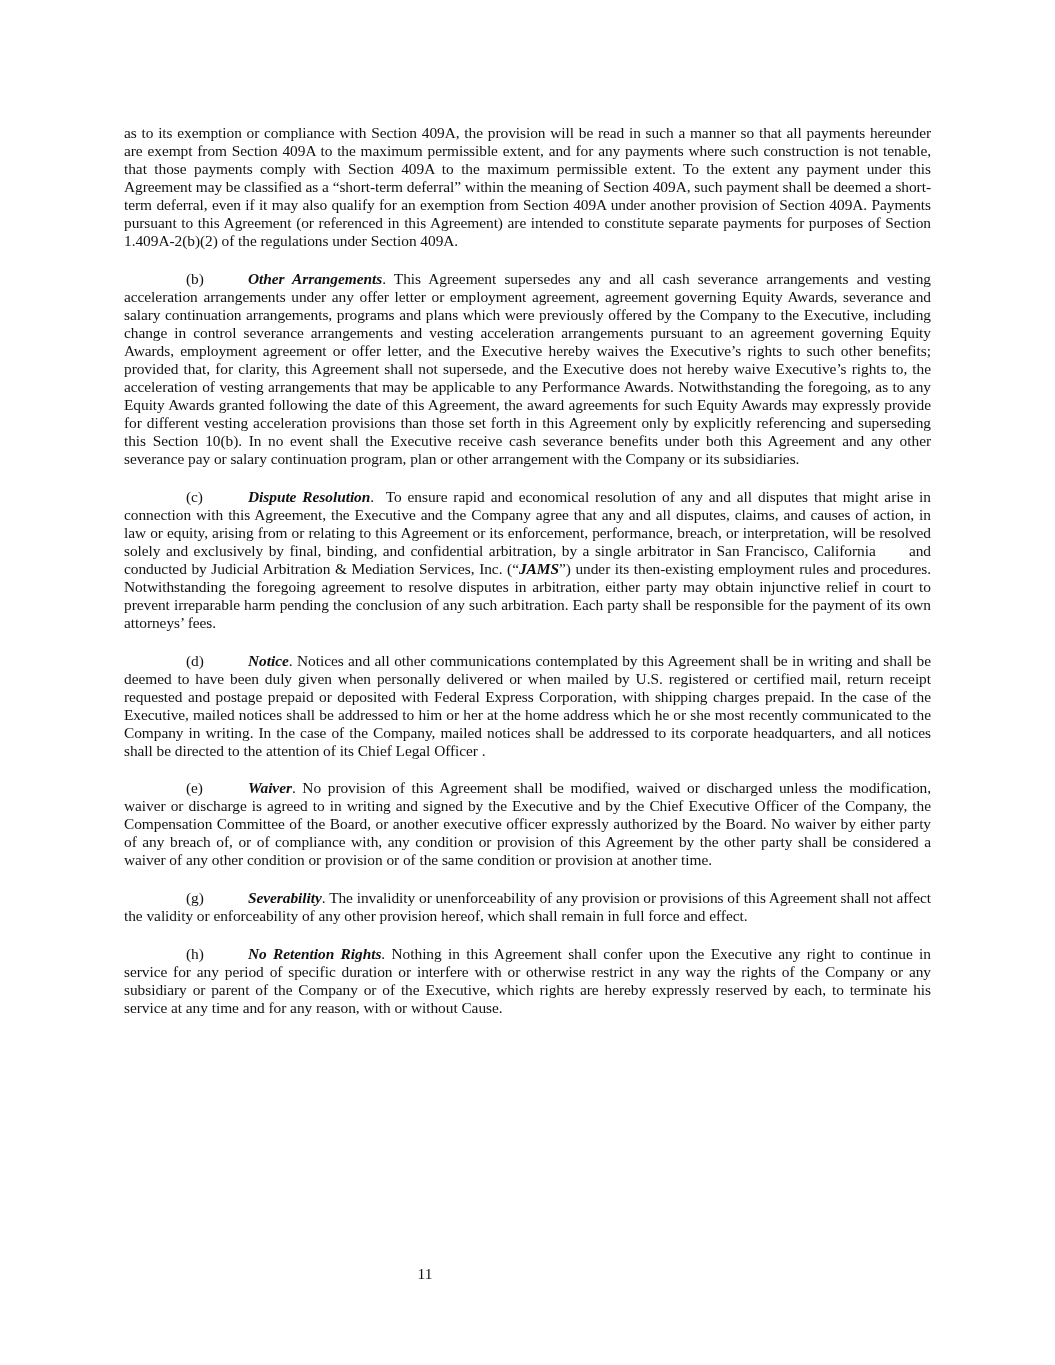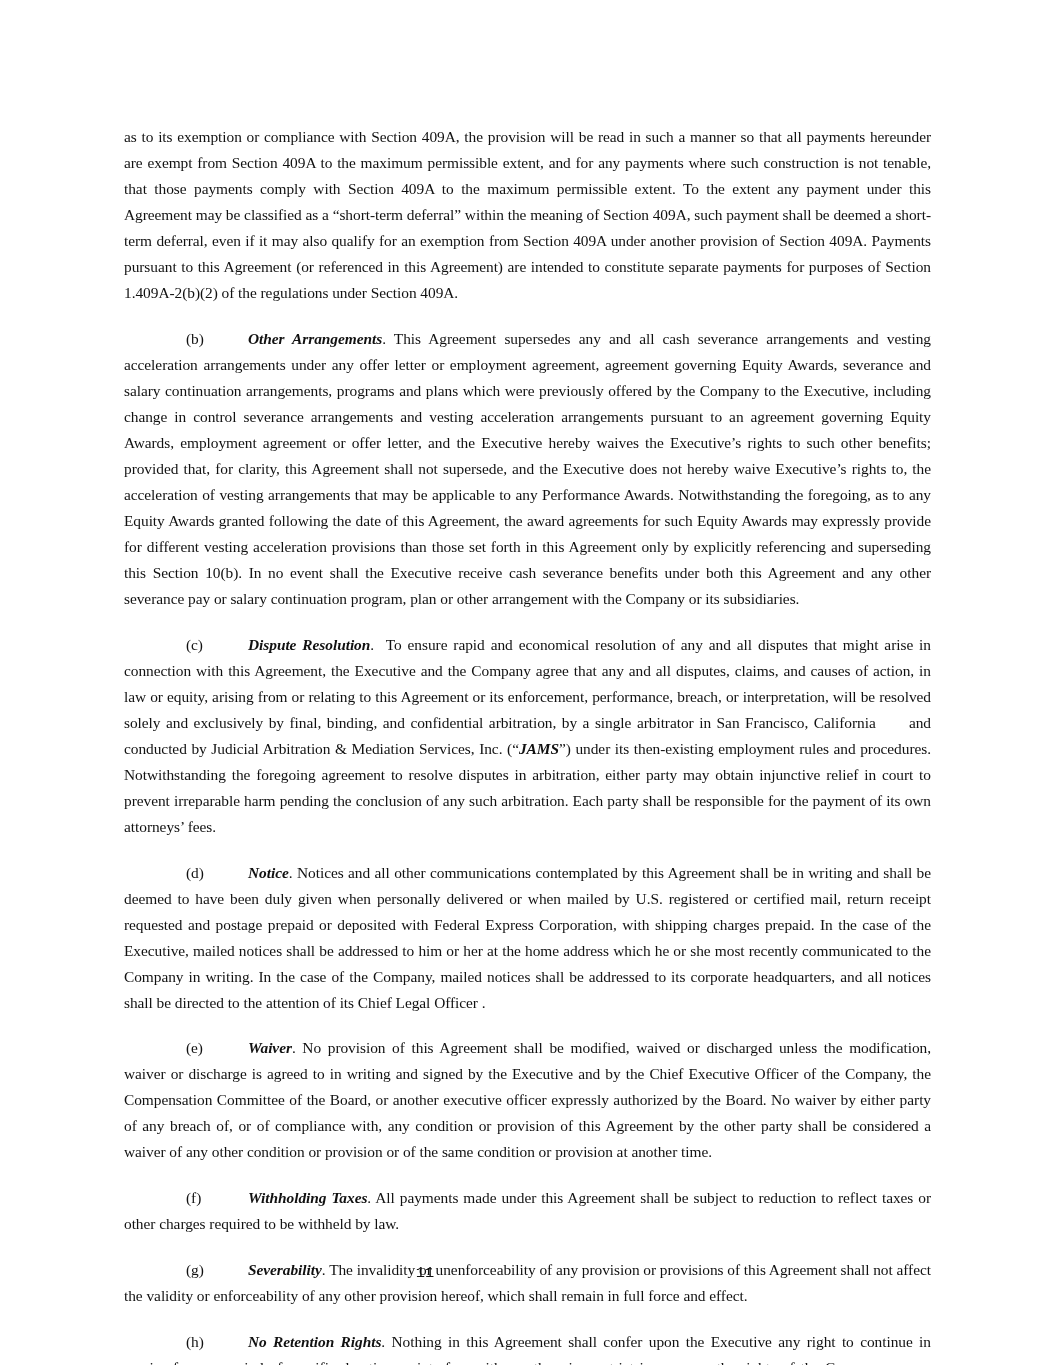--- a/index.html
+++ b/index.html
@@ -16,21 +16,21 @@
       color: #111111;
     }
     .page {
       position: absolute;
       left: 124px;
       top: 124px;
       width: 807px;
     }
     .para {
       font-size: 15.4px;
-      line-height: 26px;
+      line-height: 18px;
       text-align: justify;
       margin: 0 0 19.85px 0;
       letter-spacing: -0.05px;
       word-spacing: 0px;
     }
     .para .num {
       display: inline-block;
       margin-left: 62px;
       width: 62px;
     }
@@ -43,39 +43,37 @@
       font-style: italic;
     }
     .page-number {
       position: absolute;
       left: 0;
       width: 850px;
       top: 1264px;
       text-align: center;
       font-size: 15.4px;
       line-height: 19.85px;
-      font-family: Liberation Mono, monospace;
     }
   </style>
 </head>
 <body>
 
 <div class="page">
 
   <p class="para">as to its exemption or compliance with Section 409A, the provision will be read in such a manner so that all payments hereunder are exempt from Section 409A to the maximum permissible extent, and for any payments where such construction is not tenable, that those payments comply with Section 409A to the maximum permissible extent.  To the extent any payment under this Agreement may be classified as a “short-term deferral” within the meaning of Section 409A, such payment shall be deemed a short-term deferral, even if it may also qualify for an exemption from Section 409A under another provision of Section 409A.  Payments pursuant to this Agreement (or referenced in this Agreement) are intended to constitute separate payments for purposes of Section 1.409A-2(b)(2) of the regulations under Section 409A.</p>
 
   <p class="para"><span class="num">(b)</span><span class="heading">Other Arrangements</span><span>.</span><span> This Agreement supersedes any and all cash severance arrangements and vesting acceleration arrangements under any offer letter or employment agreement, agreement governing Equity Awards, severance and salary continuation arrangements, programs and plans which were previously offered by the Company to the Executive, including change in control severance arrangements and vesting acceleration arrangements pursuant to an agreement governing Equity Awards, employment agreement or offer letter, and the Executive hereby waives the Executive’s rights to such other benefits; provided that, for clarity, this Agreement shall not supersede, and the Executive does not hereby waive Executive’s rights to, the acceleration of vesting arrangements that may be applicable to any Performance Awards.  Notwithstanding the foregoing, as to any Equity Awards granted following the date of this Agreement, the award agreements for such Equity Awards may expressly provide for different vesting acceleration provisions than those set forth in this Agreement only by explicitly referencing and superseding this Section 10(b).  In no event shall the Executive receive cash severance benefits under both this Agreement and any other severance pay or salary continuation program, plan or other arrangement with the Company or its subsidiaries.</span></p>
 
   <p class="para"><span class="num">(c)</span><span class="heading">Dispute Resolution</span><span>.</span><span style="white-space: pre-wrap;">  To ensure rapid and economical resolution of any and all disputes that might arise in connection with this Agreement, the Executive and the Company agree that any and all disputes, claims, and causes of action, in law or equity, arising from or relating to this Agreement or its enforcement, performance, breach, or interpretation, will be resolved solely and exclusively by final, binding, and confidential arbitration, by a single arbitrator in San Francisco, California      and conducted by Judicial Arbitration &amp; Mediation Services, Inc. (“</span><span class="bold">JAMS</span><span>”) under its then-existing employment rules and procedures.  Notwithstanding the foregoing agreement to resolve disputes in arbitration, either party may obtain injunctive relief in court to prevent irreparable harm pending the conclusion of any such arbitration.  Each party shall be responsible for the payment of its own attorneys’ fees.</span></p>
 
   <p class="para"><span class="num">(d)</span><span class="heading">Notice</span><span>.</span><span>  Notices and all other communications contemplated by this Agreement shall be in writing and shall be deemed to have been duly given when personally delivered or when mailed by U.S. registered or certified mail, return receipt requested and postage prepaid or deposited with Federal Express Corporation, with shipping charges prepaid.  In the case of the Executive, mailed notices shall be addressed to him or her at the home address which he or she most recently communicated to the Company in writing.  In the case of the Company, mailed notices shall be addressed to its corporate headquarters, and all notices shall be directed to the attention of its Chief Legal Officer .</span></p>
 
   <p class="para"><span class="num">(e)</span><span class="heading">Waiver</span><span>.</span><span>  No provision of this Agreement shall be modified, waived or discharged unless the modification, waiver or discharge is agreed to in writing and signed by the Executive and by the Chief Executive Officer of the Company, the Compensation Committee of the Board, or another executive officer expressly authorized by the Board.  No waiver by either party of any breach of, or of compliance with, any condition or provision of this Agreement by the other party shall be considered a waiver of any other condition or provision or of the same condition or provision at another time.</span></p>
 
-  <p class="para"><span class="num">(f)</span><span class="heading">Withholding Taxes</span><span>.</span><span>  All payments made under this Agreement shall be subject to reduction to reflect taxes or other charges required to be withheld by law.</span></p>
 
   <p class="para"><span class="num">(g)</span><span class="heading">Severability</span><span>.</span><span>  The invalidity or unenforceability of any provision or provisions of this Agreement shall not affect the validity or enforceability of any other provision hereof, which shall remain in full force and effect.</span></p>
 
   <p class="para"><span class="num">(h)</span><span class="heading">No Retention Rights</span><span>.</span><span>  Nothing in this Agreement shall confer upon the Executive any right to continue in service for any period of specific duration or interfere with or otherwise restrict in any way the rights of the Company or any subsidiary or parent of the Company or of the Executive, which rights are hereby expressly reserved by each, to terminate his service at any time and for any reason, with or without Cause.</span></p>
 
 </div>
 
 <div class="page-number">11</div>
 
 </body></html>

